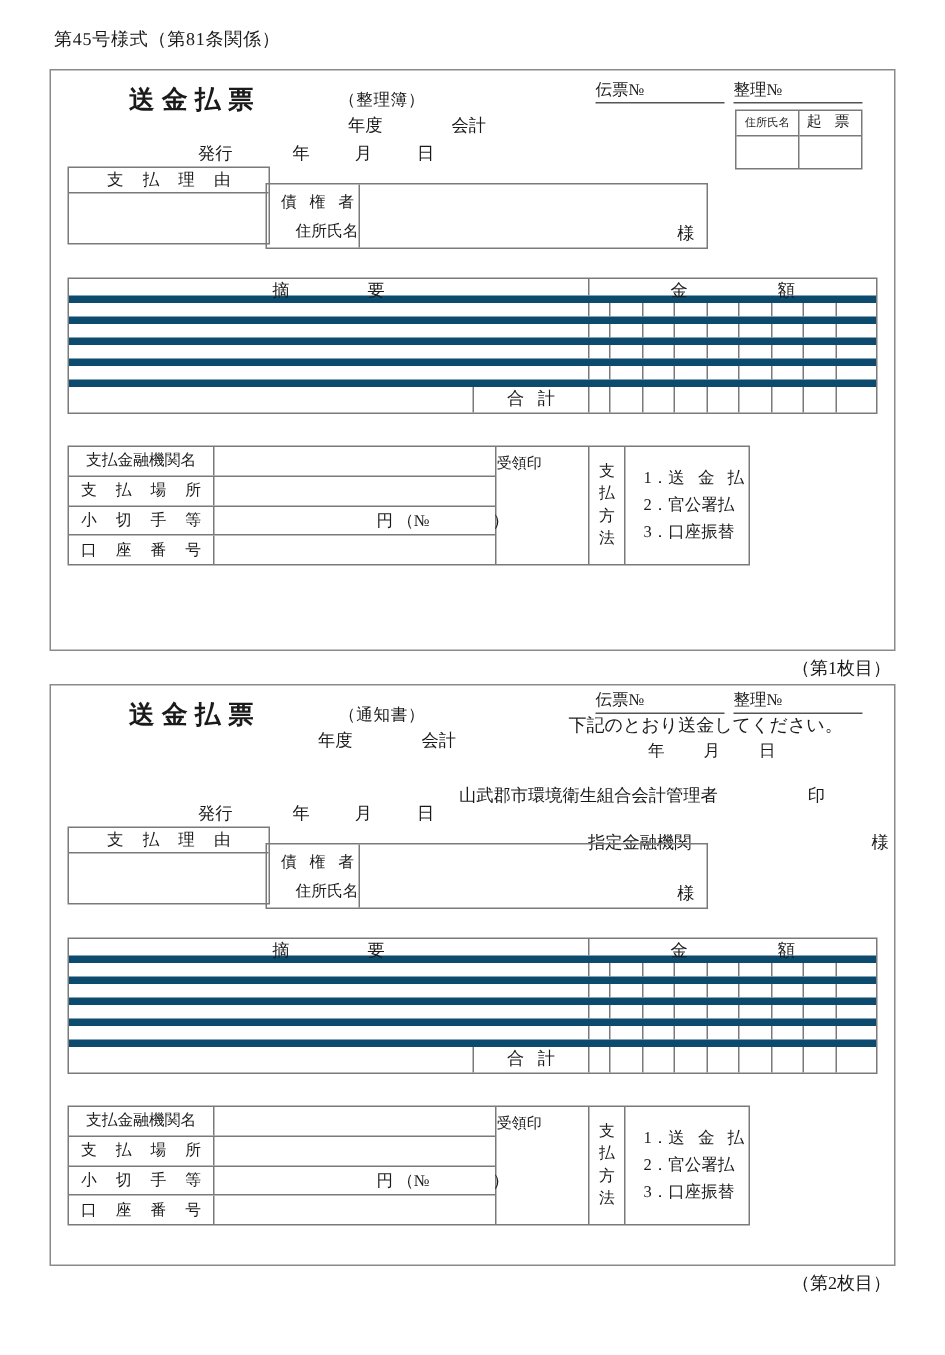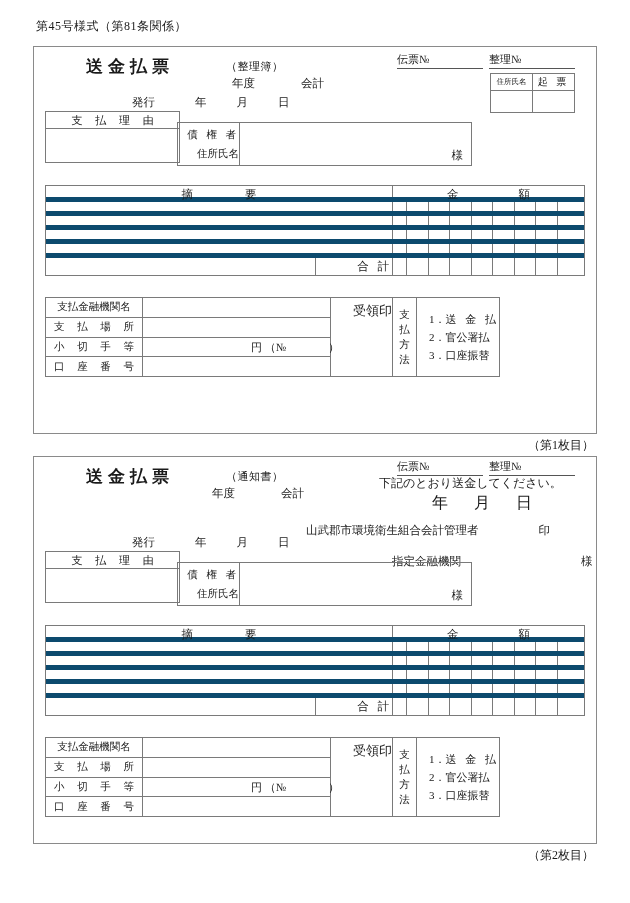--- a/index.html
+++ b/index.html
@@ -80,21 +80,21 @@
     border-bottom:1px solid #7a7a7a;
     font-size:7.5px;white-space:nowrap;overflow:hidden;
   }
   .stampbox .ch.wide{font-size:10px;letter-spacing:3px;}
   .stampbox .cb{flex:1;}
 
   .notice{
     position:absolute;font-size:12px;white-space:nowrap;
   }
   .ymd{
-    position:absolute;font-size:16px;white-space:nowrap;text-align:center;
+    position:absolute;font-size:11px;white-space:nowrap;text-align:center;
   }
   .ymd span.g{display:inline-block;width:26px;}
   .orgline{
     position:absolute;font-size:11.5px;white-space:nowrap;
   }
   .orgline .seal{display:inline-block;margin-left:60px;}
   .bankline{
     position:absolute;font-size:11.5px;white-space:nowrap;
   }
   .bankline .sama{display:inline-block;margin-left:120px;}
@@ -152,21 +152,21 @@
   .amt.head{
     display:block;text-align:center;font-size:11.5px;
     border-right:none;
   }
   .amt.head .sp{display:inline-block;width:60px;}
   .rowh{height:16px;line-height:16px;}
   .rowd{height:14px;}
   .total-wrap{display:flex;width:347px;border-right:1px solid #7a7a7a;box-sizing:border-box;}
   .total-blank{flex:1;border-right:1px solid #7a7a7a;box-sizing:border-box;}
   .total-lab{
-    width:76px;text-align:right;font-size:11.5px;
+    width:76px;text-align:center;font-size:11.5px;
     letter-spacing:3px;padding-left:3px;box-sizing:border-box;
     line-height:17px;height:17px;
   }
 
   
   .bank{
     position:absolute;
     border:1px solid #7a7a7a;box-sizing:border-box;
     width:455px;height:80px;display:flex;
   }
@@ -185,21 +185,21 @@
   }
   .bank .left .r .lb.sp5{letter-spacing:5px;padding-left:5px;}
   .bank .left .r .fv{flex:1;position:relative;}
   .bank .left .r .fv .chk{
     position:absolute;left:108px;top:50%;transform:translateY(-50%);
     font-size:11px;white-space:nowrap;
   }
   .bank .left .r .fv .chk .gap{display:inline-block;width:42px;}
   .bank .seal{
     width:62px;border-right:1px solid #7a7a7a;box-sizing:border-box;
-    font-size:13px;text-align:right;padding-top:4px;
+    font-size:10px;text-align:left;padding-top:4px;
   }
   .bank .pmlab{
     width:24px;border-right:1px solid #7a7a7a;box-sizing:border-box;
     font-size:10.5px;display:flex;flex-direction:column;
     align-items:center;justify-content:center;line-height:1.45;
   }
   .bank .pmopts{
     flex:1;font-size:11px;display:flex;flex-direction:column;
     justify-content:center;padding-left:12px;line-height:1.65;
   }

